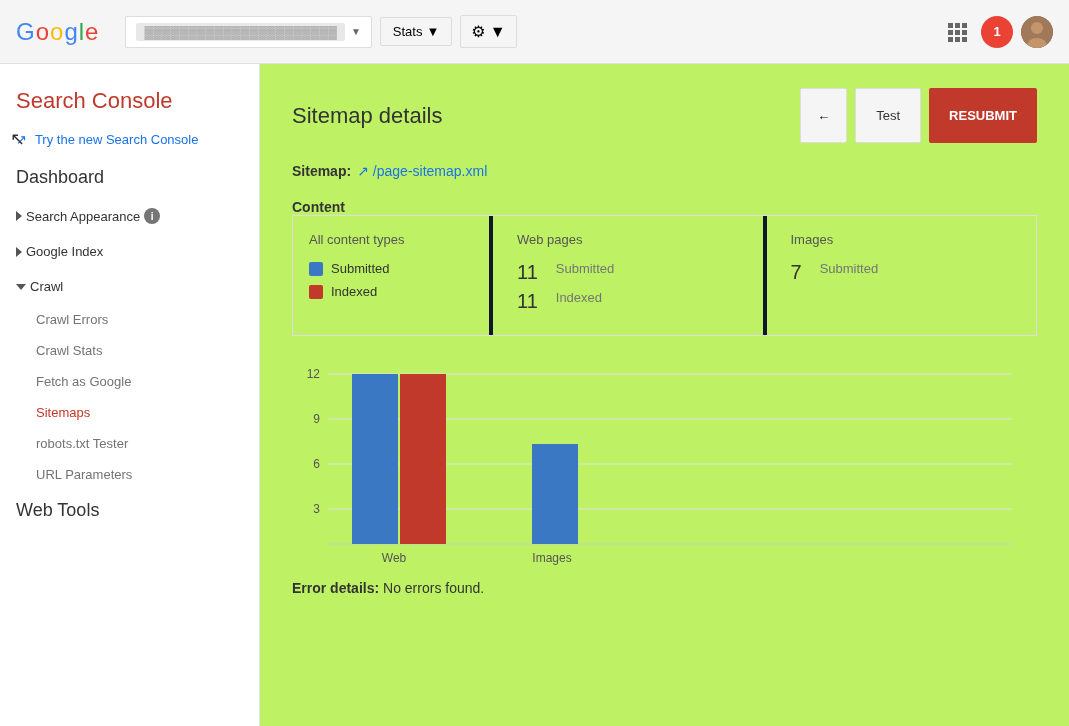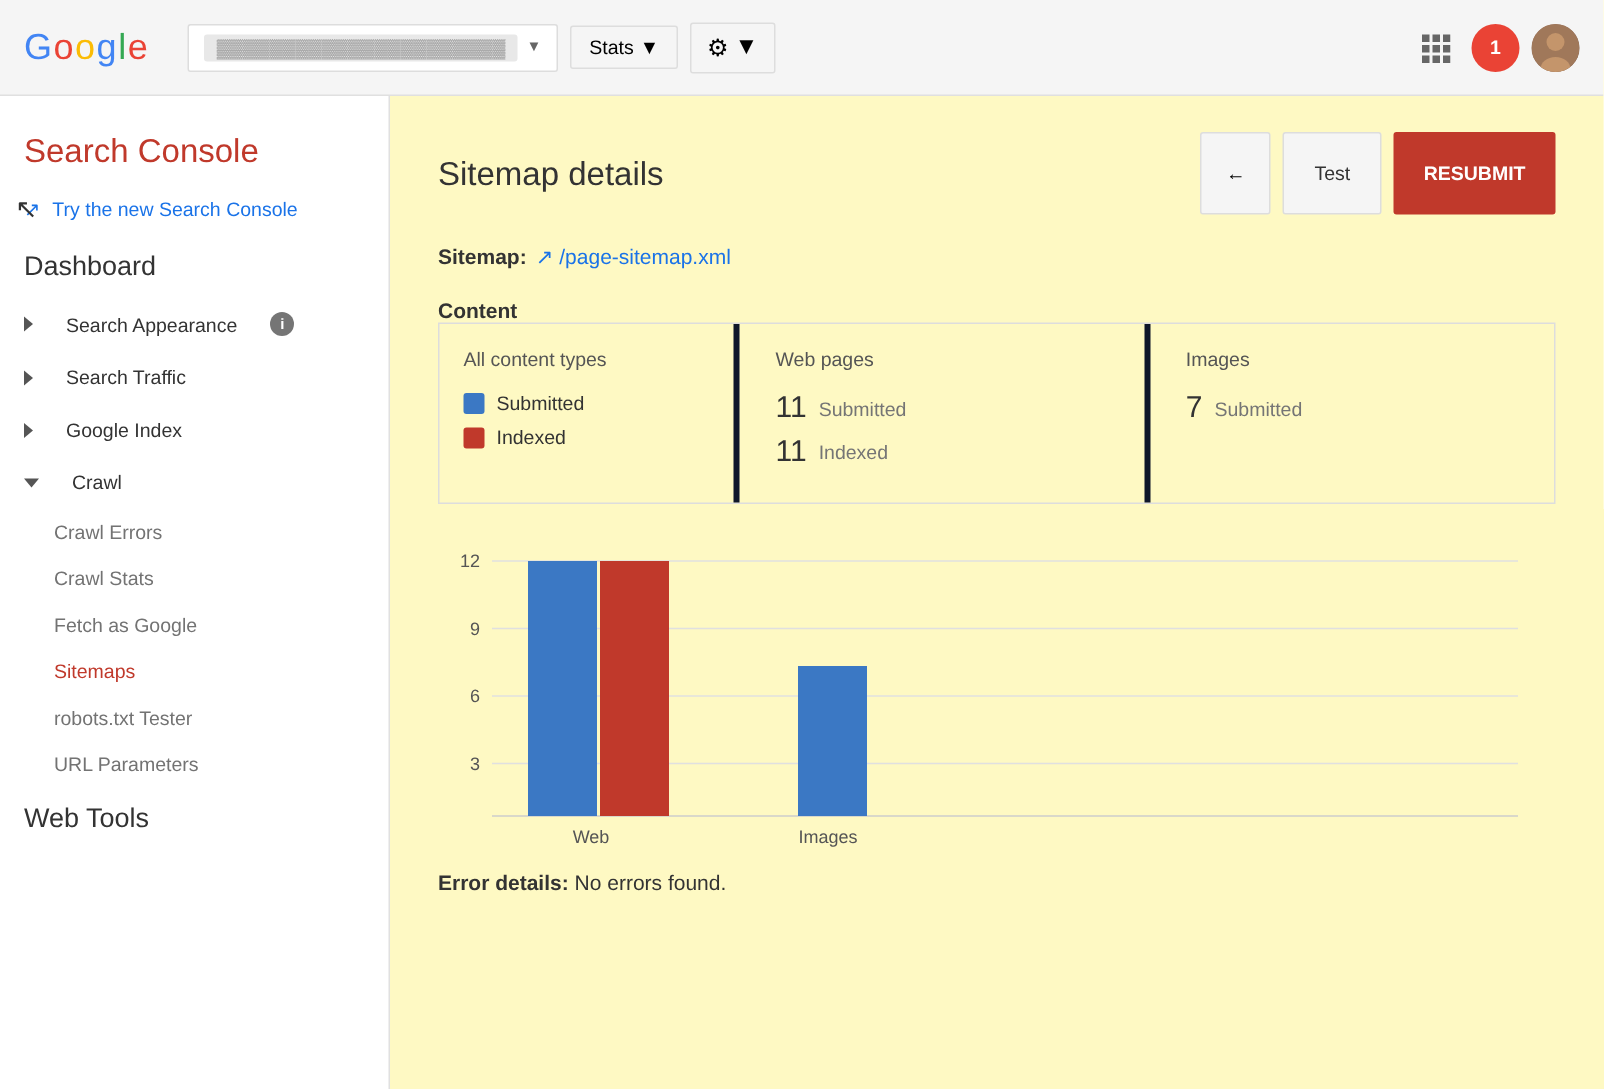--- a/index.html
+++ b/index.html
@@ -92,21 +92,21 @@
       cursor: pointer;
       font-size: 18px;
     }
     .sidebar-item-expandable {
       padding: 10px 16px;
       color: #333;
       cursor: pointer;
       font-size: 13px;
       display: flex;
       align-items: center;
-      gap: 18px;
+      gap: 0;
     }
     .arrow-right {
       display: inline-block;
       width: 0; height: 0;
       border-top: 5px solid transparent;
       border-bottom: 5px solid transparent;
       border-left: 6px solid #555;
       margin-right: 4px;
     }
     .arrow-down {
@@ -135,21 +135,21 @@
       font-size: 10px;
       font-weight: bold;
       margin-left: 4px;
     }
 
     
     .main {
       flex: 1;
       padding: 24px 32px;
       overflow-y: auto;
-      background: #fef9c3;
+      background: #bef264;
     }
 
     
     .main-header {
       display: flex;
       align-items: center;
       justify-content: space-between;
       margin-bottom: 20px;
     }
     .page-title {
@@ -250,22 +250,22 @@
     }
     .legend-dot {
       width: 14px; height: 14px;
       border-radius: 2px;
       flex-shrink: 0;
     }
     .legend-dot-blue { background: #3b78c4; }
     .legend-dot-red { background: #c0392b; }
     .stat-row {
       display: flex;
-      align-items: center;
-      gap: 8px;
+      align-items: flex-start;
+      gap: 18px;
       margin-bottom: 6px;
     }
     .stat-number {
       font-size: 20px;
       font-weight: 400;
       color: #333;
     }
     .stat-label {
       font-size: 13px;
       color: #757575;
@@ -417,24 +417,20 @@
       <span>Dashboard</span>
     </div>
 
 
     <div class="sidebar-item-expandable">
       <span class="arrow-right"></span>
       <span>Search Appearance</span>
       <span class="info-icon">i</span>
     </div>
 
-    <div class="sidebar-item-expandable">
-      <span class="arrow-right"></span>
-      <span>Search Traffic</span>
-    </div>
 
     <div class="sidebar-item-expandable">
       <span class="arrow-right"></span>
       <span>Google Index</span>
     </div>
 
     <div class="sidebar-item-expandable">
       <span class="arrow-down"></span>
       <span>Crawl</span>
     </div>

